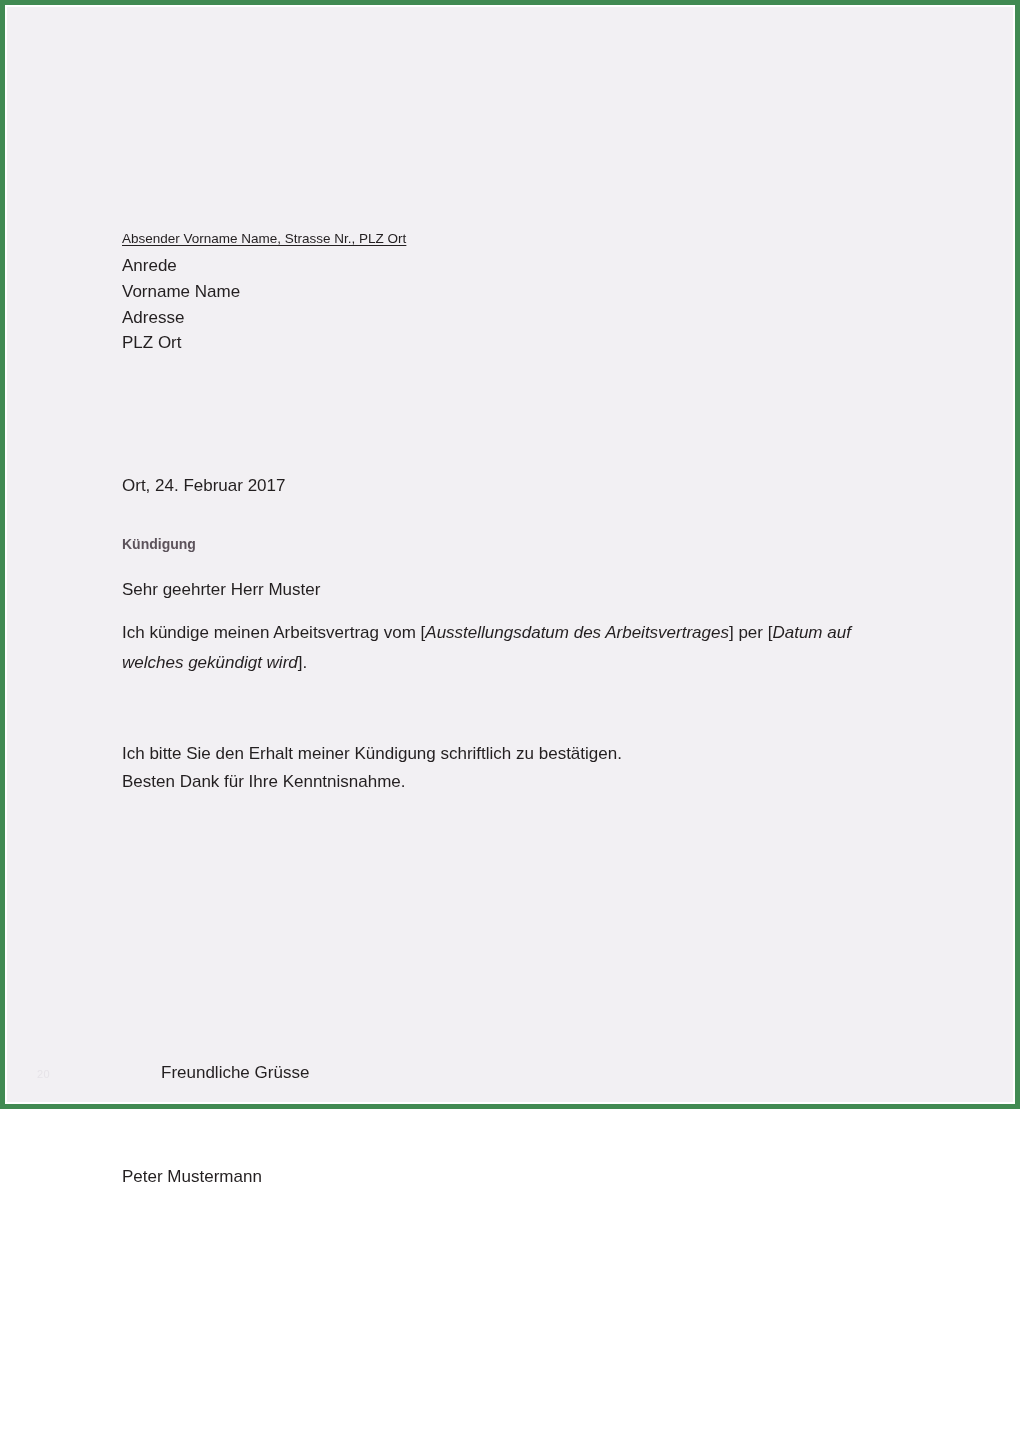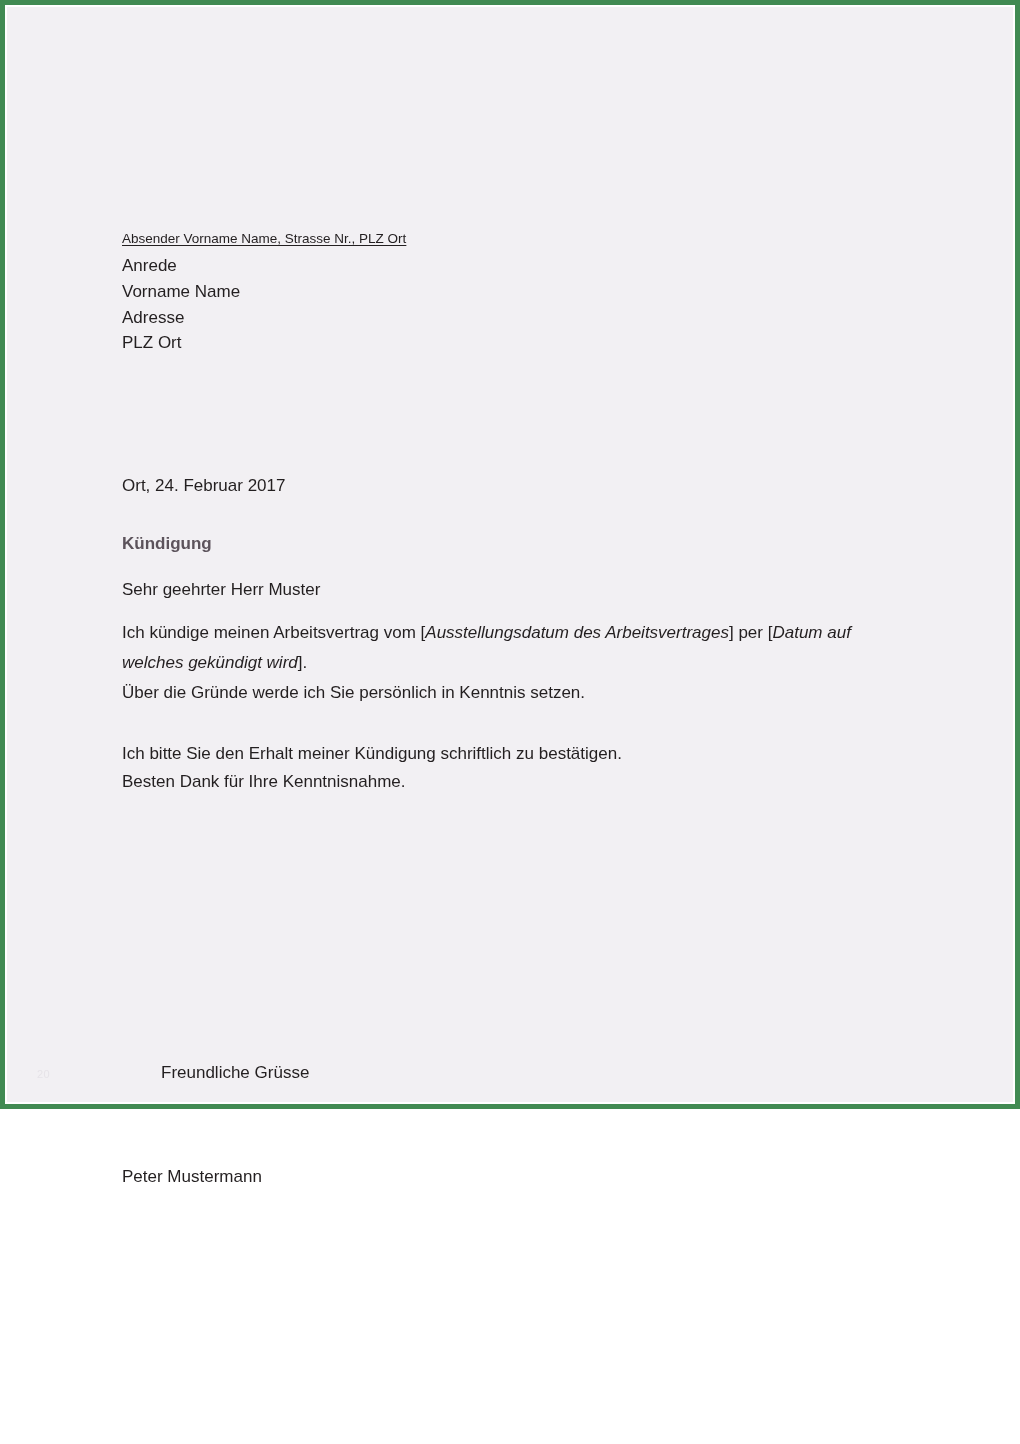--- a/index.html
+++ b/index.html
@@ -73,21 +73,21 @@
     line-height: 24px;
     color: #231f20;
     white-space: nowrap;
   }
 
   
   .subject {
     position: absolute;
     top: 524px;
     left: 7px;
-    font-size: 17px;
+    font-size: 14px;
     font-weight: bold;
     line-height: 26px;
     color: #5c535b;
     white-space: nowrap;
   }
 
   
   .salutation {
     position: absolute;
     top: 571px;
@@ -163,21 +163,21 @@
         <div>Adresse</div>
         <div>PLZ Ort</div>
       </div>
 
       <div class="place-date">Ort, 24. Februar 2017</div>
 
       <div class="subject">Kündigung</div>
 
       <div class="salutation">Sehr geehrter Herr Muster</div>
 
-      <div class="body-para p1"><span>Ich kündige meinen Arbeitsvertrag vom [</span><em>Ausstellungsdatum des Arbeitsvertrages</em><span>] per [</span><em>Datum auf welches gekündigt wird</em><span>].</span><br><span>Über die Gründe werde ich Sie persönlich in Kenntnis setzen.</span></div>
+      <div class="body-para p1"><span>Ich kündige meinen Arbeitsvertrag vom [</span><em>Ausstellungsdatum des Arbeitsvertrages</em><span>] per [</span><em>Datum auf welches gekündigt wird</em><span>].</span><br></div>
 
       <div class="body-para p2">Ich bitte Sie den Erhalt meiner Kündigung schriftlich zu bestätigen.</div>
 
       <div class="body-para p3">Besten Dank für Ihre Kenntnisnahme.</div>
 
       <div class="closing">Freundliche Grüsse</div>
 
       <div class="signature">Peter Mustermann</div>
 
     </div>

